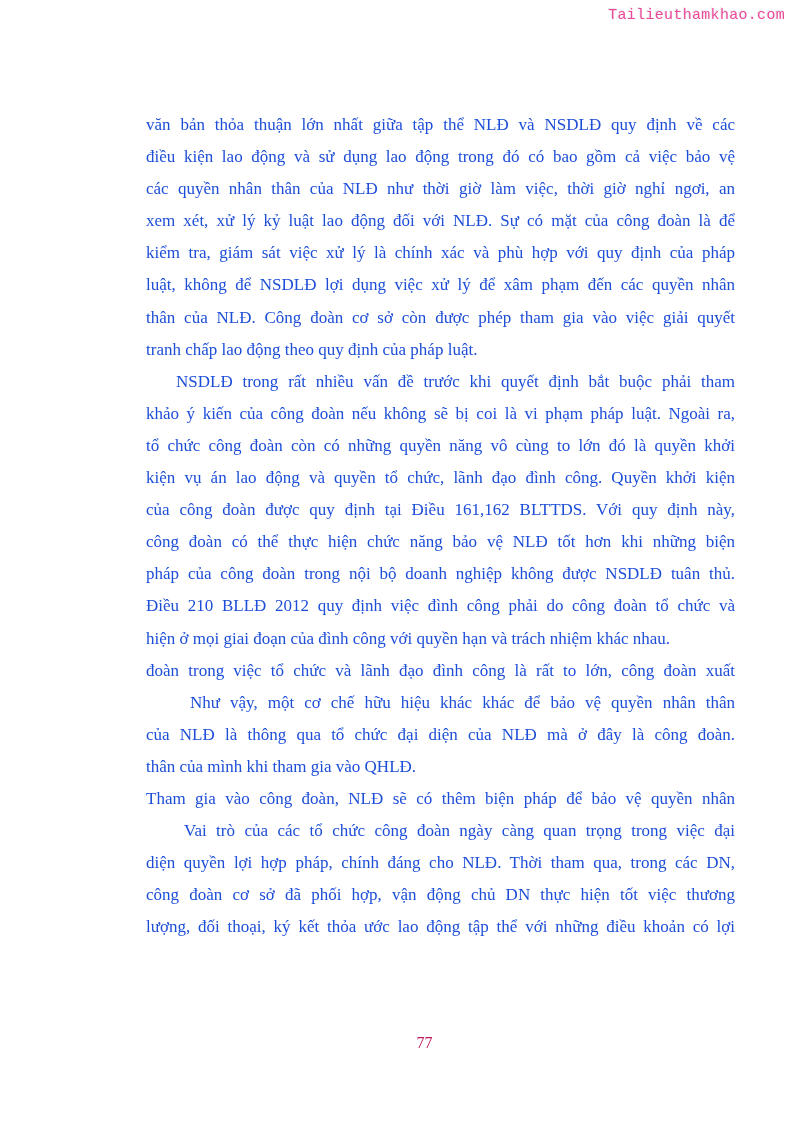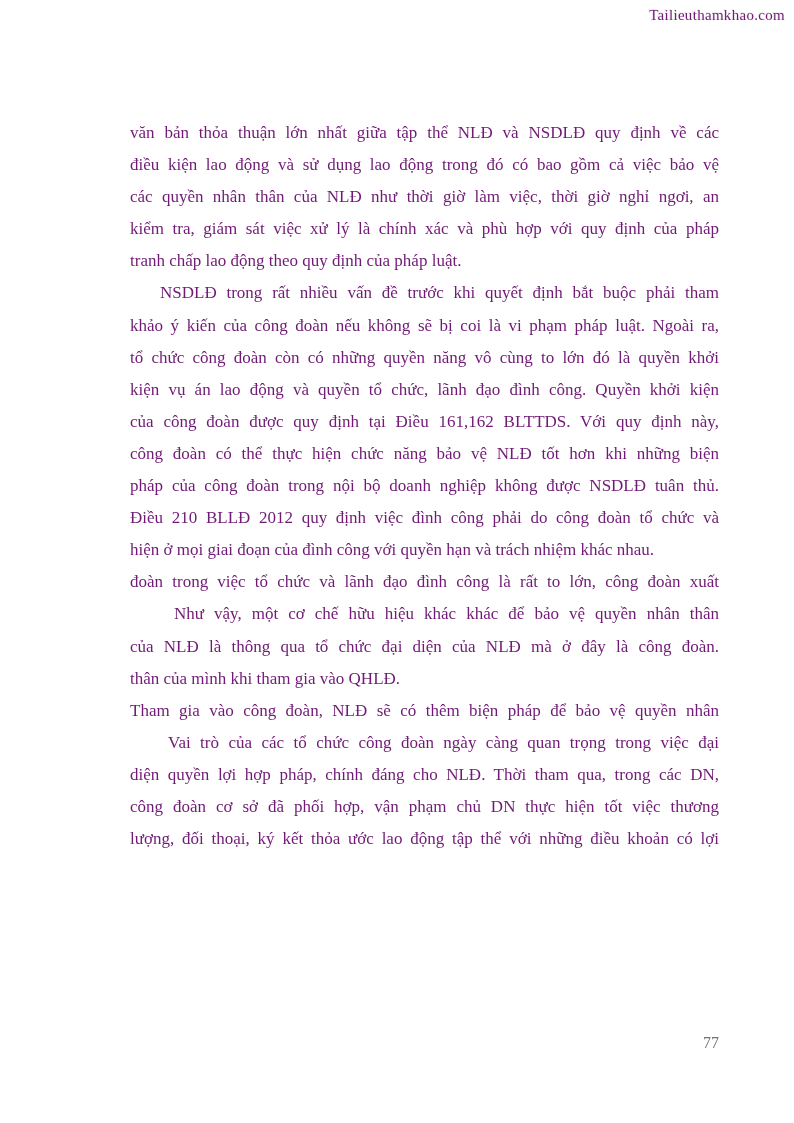--- a/index.html
+++ b/index.html
@@ -16,82 +16,84 @@
   }
   .page {
     position: absolute;
     inset: 0;
     background: #ffffff;
   }
   .watermark {
     position: absolute;
     top: 7px;
     right: 9px;
-    font-family: Liberation Serif, serif;
+    font-family: Liberation Mono, monospace;
     font-size: 15px;
     letter-spacing: 0.3px;
-    color: #701a75;
+    color: #ec4899;
     text-shadow: 1px 1px 0 #ffffff, -1px -1px 0 #e9e9e9;
     text-align: right;
   }
   .content {
     position: absolute;
-    left: 130px;
+    left: 146px;
     top: 109px;
     width: 589px;
     font-size: 17px;
     line-height: 32.1px;
-    color: #701a75;
-    margin-top: 8px;
+    color: #1d4ed8;
   }
   .line {
     text-align: justify;
     text-align-last: justify;
     height: 32.1px;
     overflow: hidden;
   }
   .line.para-end {
     text-align-last: left;
   }
   .page-number {
     position: absolute;
     left: 130px;
     top: 1034px;
     width: 589px;
-    text-align: right;
+    text-align: center;
     font-size: 16px;
-    color: #737373;
+    color: #be185d;
   }
 </style>
 </head>
 <body>
 
 <div class="page">
   <div class="watermark">Tailieuthamkhao.com</div>
 
   <div class="content" id="document-body">
       <div class="line">văn bản thỏa thuận lớn nhất giữa tập thể NLĐ và NSDLĐ quy định về các</div>
       <div class="line">điều kiện lao động và sử dụng lao động trong đó có bao gồm cả việc bảo vệ</div>
       <div class="line">các quyền nhân thân của NLĐ như thời giờ làm việc, thời giờ nghỉ ngơi, an</div>
+      <div class="line">xem xét, xử lý kỷ luật lao động đối với NLĐ. Sự có mặt của công đoàn là để</div>
       <div class="line">kiểm tra, giám sát việc xử lý là chính xác và phù hợp với quy định của pháp</div>
+      <div class="line">luật, không để NSDLĐ lợi dụng việc xử lý để xâm phạm đến các quyền nhân</div>
+      <div class="line">thân của NLĐ. Công đoàn cơ sở còn được phép tham gia vào việc giải quyết</div>
       <div class="line para-end">tranh chấp lao động theo quy định của pháp luật.</div>
       <div class="line" style="padding-left: 30px;">NSDLĐ trong rất nhiều vấn đề trước khi quyết định bắt buộc phải tham</div>
       <div class="line">khảo ý kiến của công đoàn nếu không sẽ bị coi là vi phạm pháp luật. Ngoài ra,</div>
       <div class="line">tổ chức công đoàn còn có những quyền năng vô cùng to lớn đó là quyền khởi</div>
       <div class="line">kiện vụ án lao động và quyền tổ chức, lãnh đạo đình công. Quyền khởi kiện</div>
       <div class="line">của công đoàn được quy định tại Điều 161,162 BLTTDS. Với quy định này,</div>
       <div class="line">công đoàn có thể thực hiện chức năng bảo vệ NLĐ tốt hơn khi những biện</div>
       <div class="line">pháp của công đoàn trong nội bộ doanh nghiệp không được NSDLĐ tuân thủ.</div>
       <div class="line">Điều 210 BLLĐ 2012 quy định việc đình công phải do công đoàn tổ chức và</div>
       <div class="line para-end">hiện ở mọi giai đoạn của đình công với quyền hạn và trách nhiệm khác nhau.</div>
       <div class="line">đoàn trong việc tổ chức và lãnh đạo đình công là rất to lớn, công đoàn xuất</div>
       <div class="line" style="padding-left: 44px;">Như vậy, một cơ chế hữu hiệu khác khác để bảo vệ quyền nhân thân</div>
       <div class="line">của NLĐ là thông qua tổ chức đại diện của NLĐ mà ở đây là công đoàn.</div>
       <div class="line para-end">thân của mình khi tham gia vào QHLĐ.</div>
       <div class="line">Tham gia vào công đoàn, NLĐ sẽ có thêm biện pháp để bảo vệ quyền nhân</div>
       <div class="line" style="padding-left: 38px;">Vai trò của các tổ chức công đoàn ngày càng quan trọng trong việc đại</div>
       <div class="line">diện quyền lợi hợp pháp, chính đáng cho NLĐ. Thời tham qua, trong các DN,</div>
-      <div class="line">công đoàn cơ sở đã phối hợp, vận phạm chủ DN thực hiện tốt việc thương</div>
+      <div class="line">công đoàn cơ sở đã phối hợp, vận động chủ DN thực hiện tốt việc thương</div>
       <div class="line">lượng, đối thoại, ký kết thỏa ước lao động tập thể với những điều khoản có lợi</div>
     </div>
 
   <div class="page-number">77</div>
 </div>
 
 </body></html>

